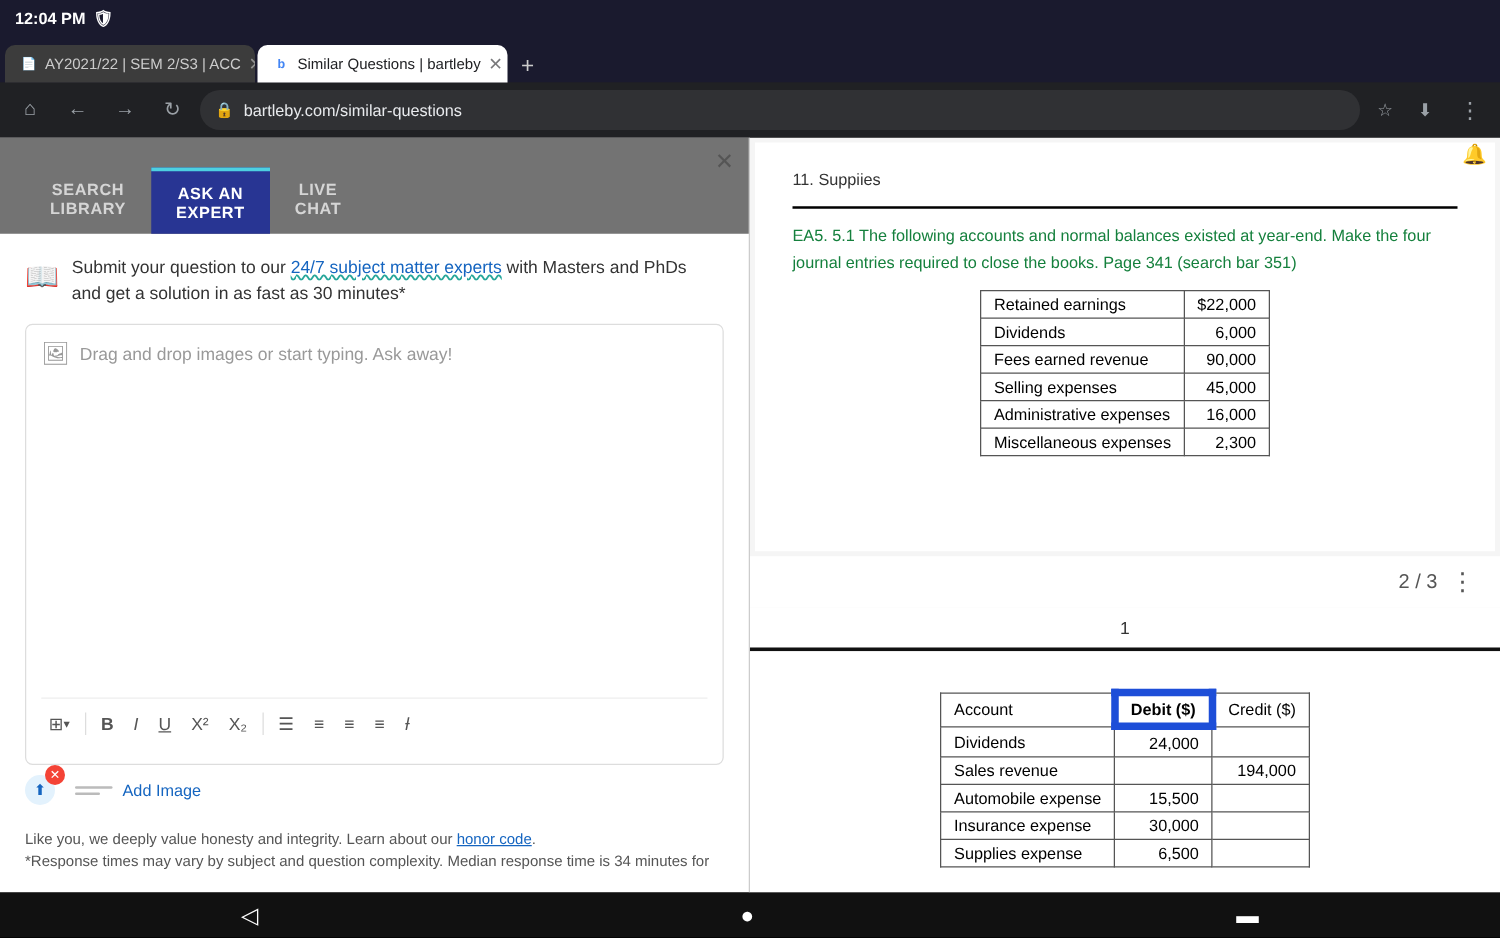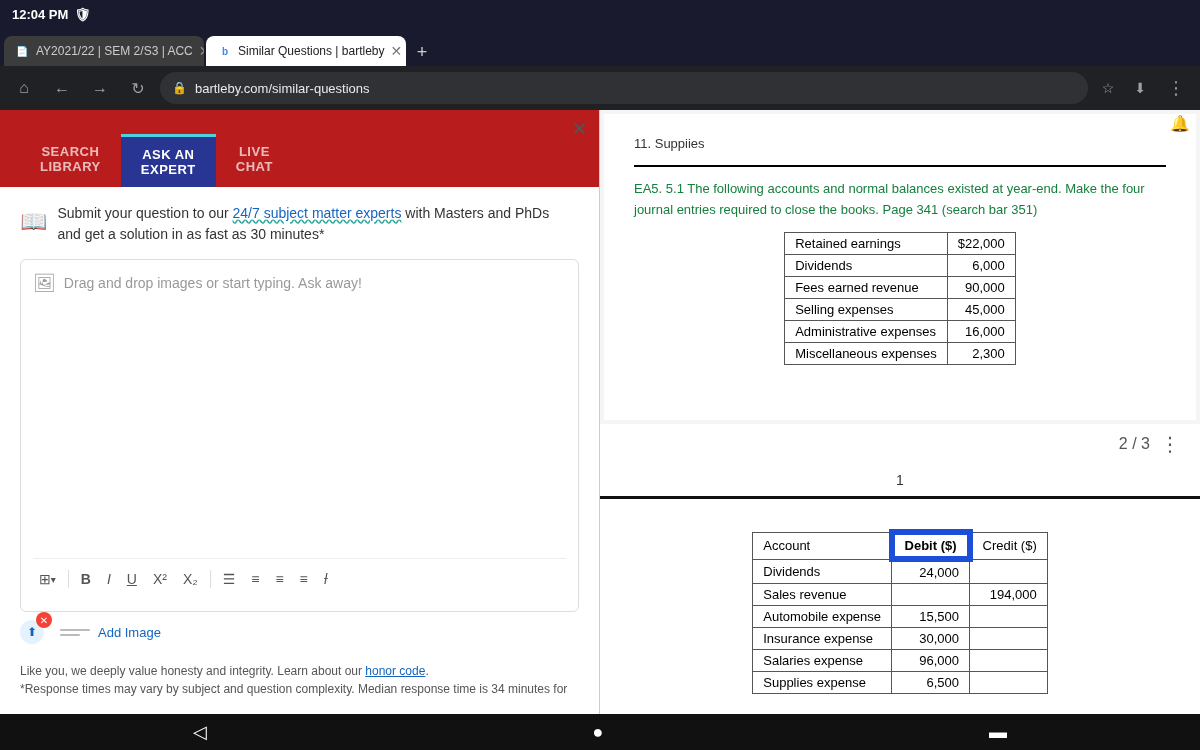--- a/index.html
+++ b/index.html
@@ -169,21 +169,21 @@
       position: absolute;
       top: 8px;
       right: 12px;
       font-size: 18px;
       color: #555;
       cursor: pointer;
       z-index: 10;
     }
 
     .bartleby-header {
-      background: #b91c1c;
+      background: #737373;
       padding: 16px 20px 0 20px;
     }
 
     .bartleby-tabs {
       display: flex;
       margin-top: 8px;
     }
     .bartleby-tab {
       padding: 10px 20px;
       color: rgba(255,255,255,0.7);
@@ -636,25 +636,20 @@
               <td>Automobile expense</td>
               <td style="text-align: right;">15,500</td>
               <td style="text-align: right;"></td>
             </tr>
             <tr>
               <td>Insurance expense</td>
               <td style="text-align: right;">30,000</td>
               <td style="text-align: right;"></td>
             </tr>
             <tr>
-              <td>Salaries expense</td>
-              <td style="text-align: right;">96,000</td>
-              <td style="text-align: right;"></td>
-            </tr>
-            <tr>
               <td>Supplies expense</td>
               <td style="text-align: right; margin-left: 12px;">6,500</td>
               <td style="text-align: right;"></td>
             </tr>
           </tbody>
       </table>
     </div>
   </div>
 
 </div>

